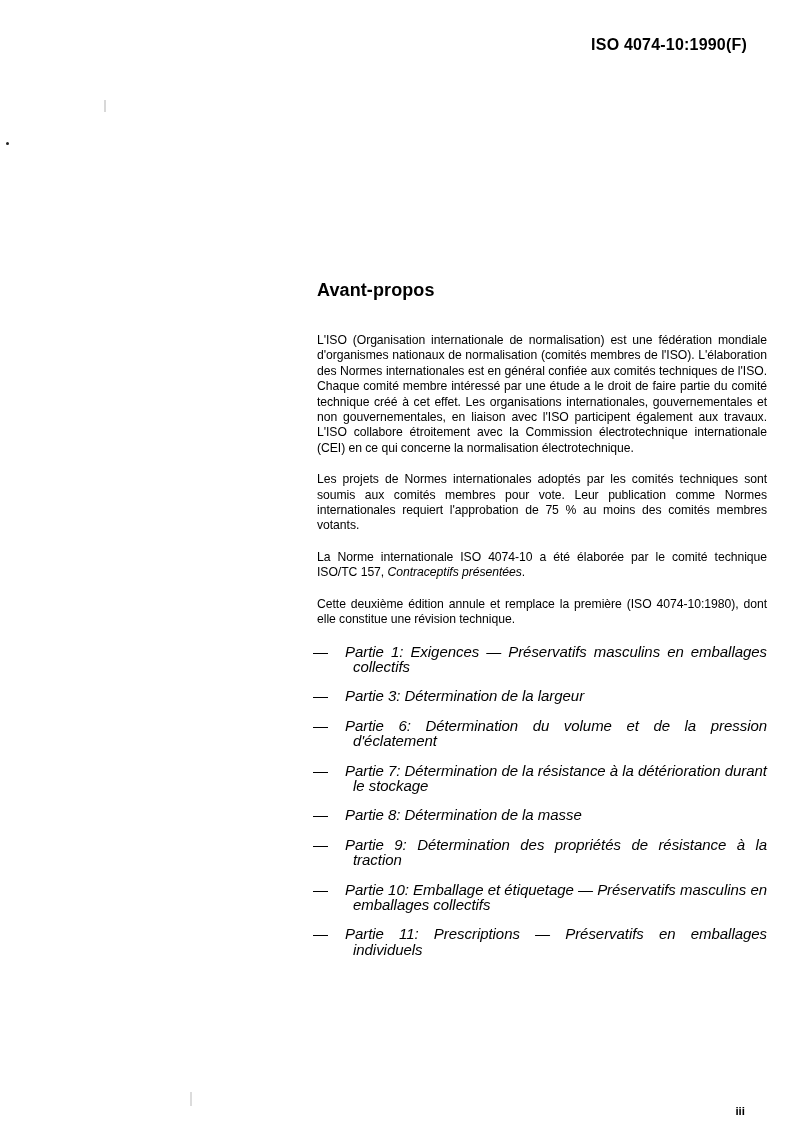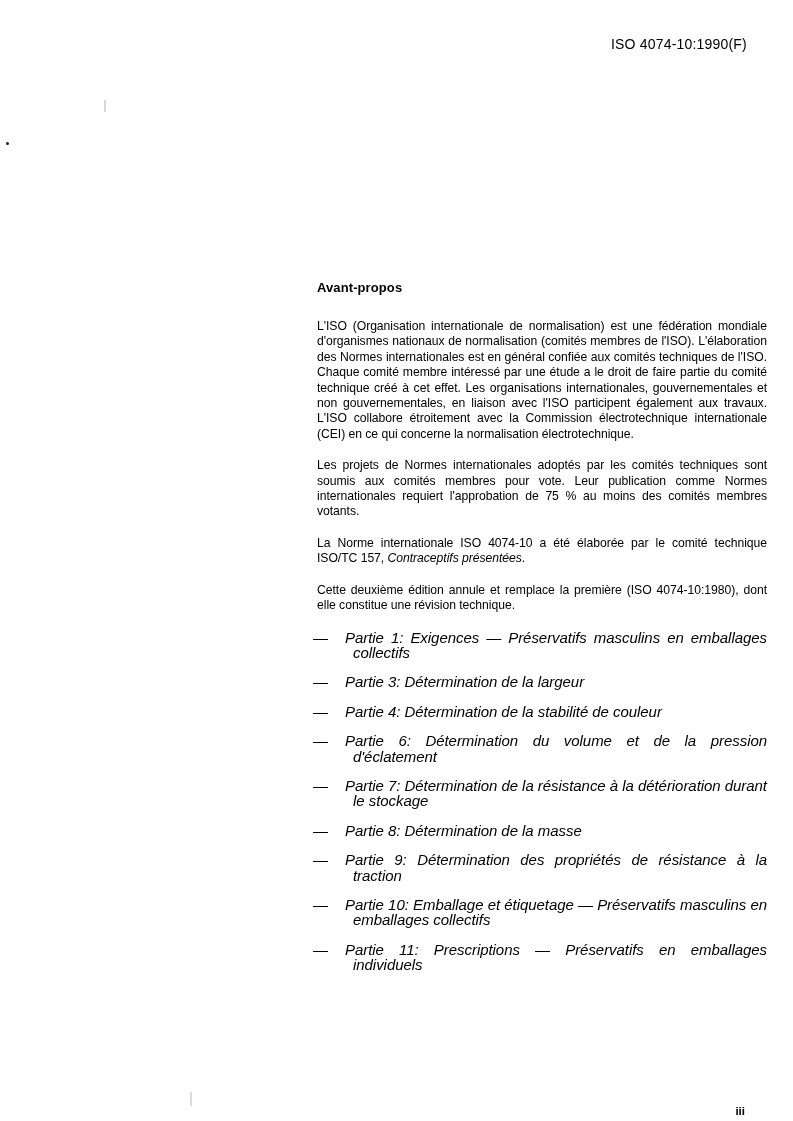--- a/index.html
+++ b/index.html
@@ -17,22 +17,22 @@
   }
   .page {
     position: relative;
     width: 793px;
     height: 1121px;
   }
   .header-ref {
     position: absolute;
     top: 36px;
     right: 46px;
-    font-size: 14px;
-    font-weight: normal;
+    font-size: 16px;
+    font-weight: bold;
     letter-spacing: 0.2px;
   }
   .stray-mark {
     position: absolute;
     left: 6px;
     top: 142px;
     width: 3px;
     height: 3px;
     background: #222;
     border-radius: 50%;
@@ -53,23 +53,23 @@
     height: 14px;
     background: #dcdcdc;
   }
   .content {
     position: absolute;
     left: 317px;
     top: 280px;
     width: 450px;
   }
   h1.title {
-    font-size: 13px;
+    font-size: 18px;
     font-weight: bold;
-    margin: 0 0 24px 0;
+    margin: 0 0 32px 0;
     letter-spacing: 0.1px;
   }
   p.para {
     font-size: 12.2px;
     line-height: 15.4px;
     margin: 0 0 16px 0;
     text-align: justify;
     letter-spacing: -0.05px;
   }
   p.para.tight {
@@ -127,21 +127,20 @@
     <p class="para">Les projets de Normes internationales adoptés par les comités techniques sont soumis aux comités membres pour vote. Leur publication comme Normes internationales requiert l'approbation de 75 % au moins des comités membres votants.</p>
 
     <p class="para"><span>La Norme internationale ISO 4074-10 a été élaborée par le comité technique ISO/TC 157, </span><span class="italic">Contraceptifs présentées</span><span>.</span></p>
 
     <p class="para">Cette deuxième édition annule et remplace la première (ISO 4074-10:1980), dont elle constitue une révision technique.</p>
 
 
     <ul class="parts">
       <li><span class="dash">—</span><span>Partie 1: Exigences — Préservatifs masculins en emballages collectifs</span></li>
       <li><span class="dash">—</span><span>Partie 3: Détermination de la largeur</span></li>
-      <li><span class="dash">—</span><span>Partie 4: Détermination de la stabilité de couleur</span></li>
       <li><span class="dash">—</span><span>Partie 6: Détermination du volume et de la pression d'éclatement</span></li>
       <li><span class="dash">—</span><span>Partie 7: Détermination de la résistance à la détérioration durant le stockage</span></li>
       <li><span class="dash">—</span><span>Partie 8: Détermination de la masse</span></li>
       <li><span class="dash">—</span><span>Partie 9: Détermination des propriétés de résistance à la traction</span></li>
       <li><span class="dash">—</span><span>Partie 10: Emballage et étiquetage — Préservatifs masculins en emballages collectifs</span></li>
       <li><span class="dash">—</span><span>Partie 11: Prescriptions — Préservatifs en emballages individuels</span></li>
     </ul>
 
   </div>
 

